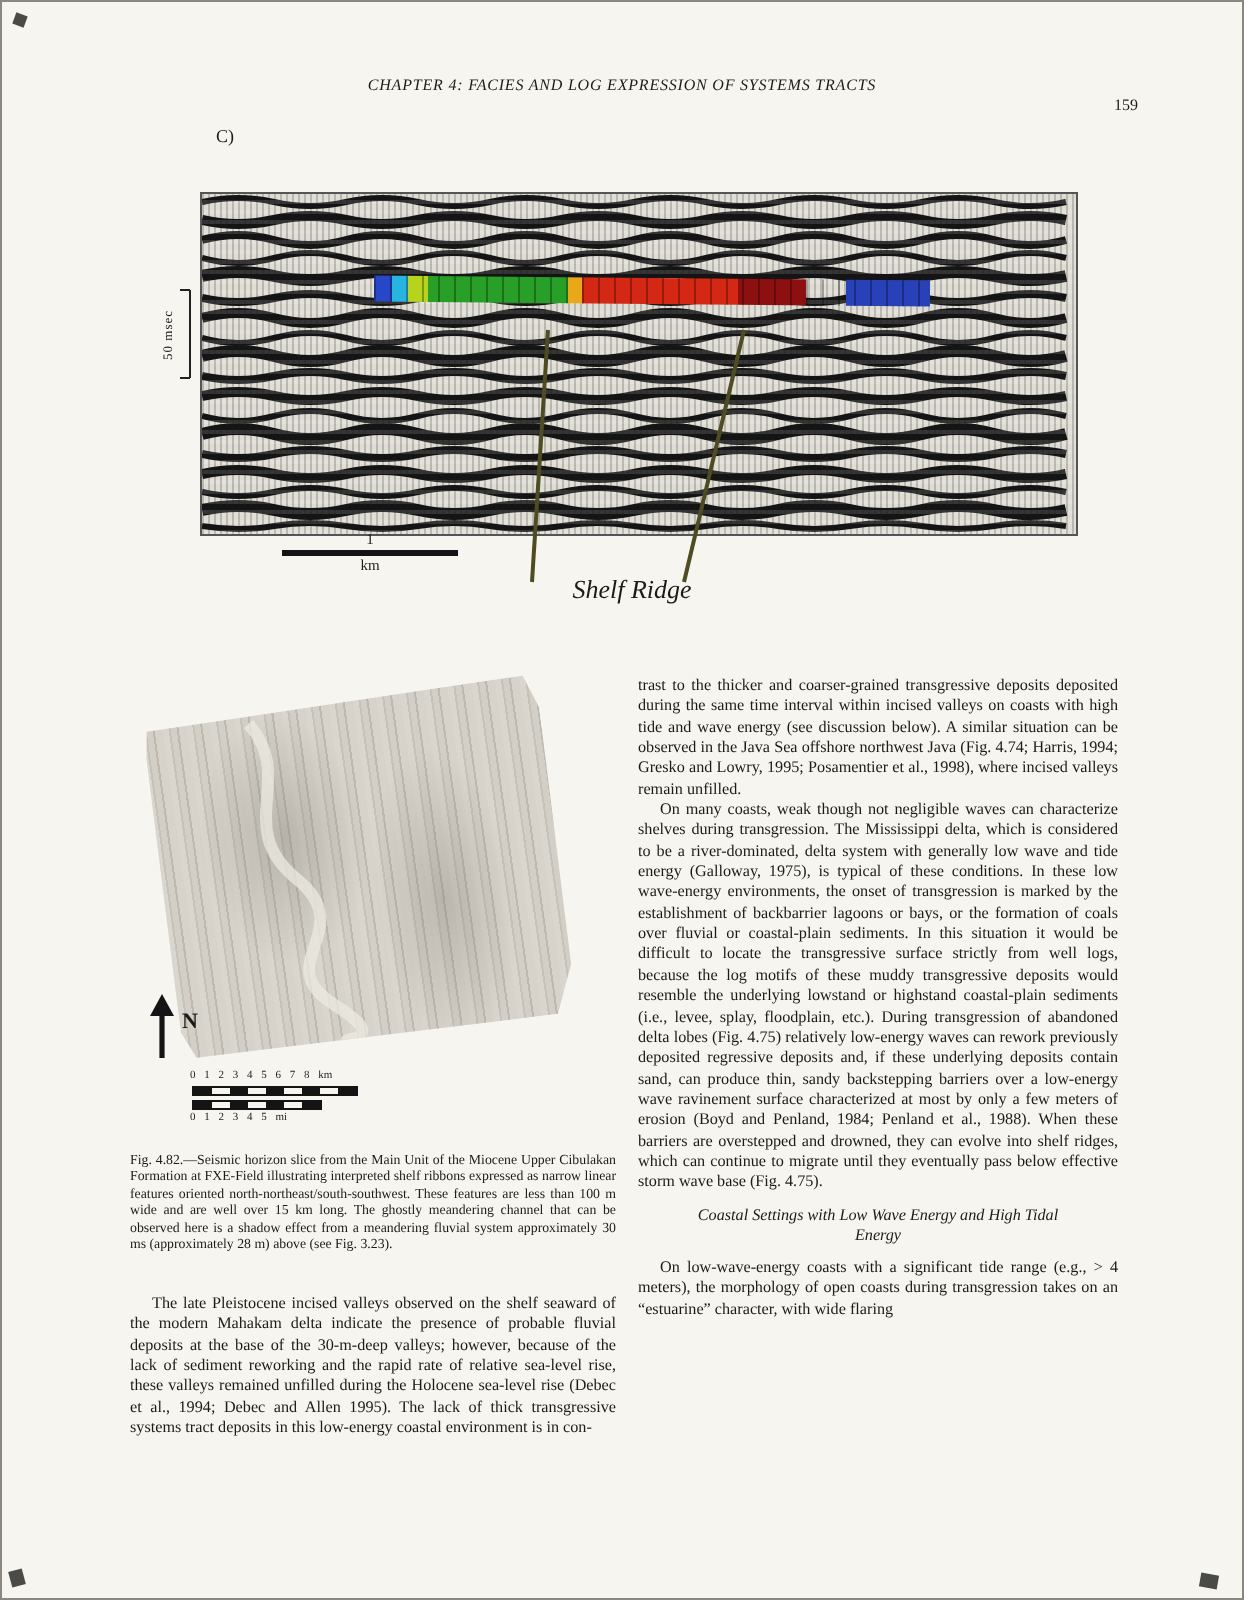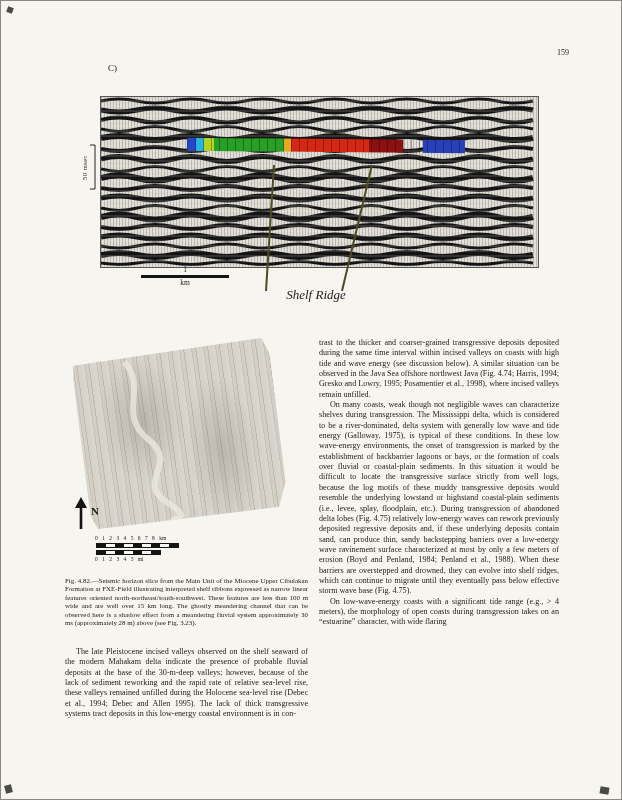--- a/index.html
+++ b/index.html
@@ -84,20 +84,21 @@
 </head>
 <body>
 
 <div class="page">
 
   <div class="cm cm-tl"></div>
   <div class="cm cm-bl"></div>
   <div class="cm cm-br"></div>
 
   <header class="running-head">
+    <span class="head-title">CHAPTER 4: FACIES AND LOG EXPRESSION OF SYSTEMS TRACTS</span>
     <span class="page-num">159</span>
   </header>
 
   <div class="fig-label">C)</div>
   <div class="dir dir-wnw">WNW</div>
   <div class="dir dir-ese">ESE</div>
 
   <div class="seismic">
     <svg class="waves" viewBox="0 0 437 170" preserveAspectRatio="none">
       <rect width="437" height="170" fill="#e0ddd5"></rect>
@@ -166,16 +167,17 @@
     <div class="ruler-nums">0 1 2 3 4 5 mi</div>
   </div>
 
   <p class="caption">Fig. 4.82.—Seismic horizon slice from the Main Unit of the Miocene Upper Cibulakan Formation at FXE-Field illustrating interpreted shelf ribbons expressed as narrow linear features oriented north-northeast/south-southwest. These features are less than 100 m wide and are well over 15 km long. The ghostly meandering channel that can be observed here is a shadow effect from a meandering fluvial system approximately 30 ms (approximately 28 m) above (see Fig. 3.23).</p>
 
   <p class="body indent left-para">The late Pleistocene incised valleys observed on the shelf seaward of the modern Mahakam delta indicate the presence of probable fluvial deposits at the base of the 30-m-deep valleys; however, because of the lack of sediment reworking and the rapid rate of relative sea-level rise, these valleys remained unfilled during the Holocene sea-level rise (Debec et al., 1994; Debec and Allen 1995). The lack of thick transgressive systems tract deposits in this low-energy coastal environment is in con-</p>
 
   <div class="right-col">
     <p class="body">trast to the thicker and coarser-grained transgressive deposits deposited during the same time interval within incised valleys on coasts with high tide and wave energy (see discussion below). A similar situation can be observed in the Java Sea offshore northwest Java (Fig. 4.74; Harris, 1994; Gresko and Lowry, 1995; Posamentier et al., 1998), where incised valleys remain unfilled.</p>
     <p class="body indent">On many coasts, weak though not negligible waves can characterize shelves during transgression. The Mississippi delta, which is considered to be a river-dominated, delta system with generally low wave and tide energy (Galloway, 1975), is typical of these conditions. In these low wave-energy environments, the onset of transgression is marked by the establishment of backbarrier lagoons or bays, or the formation of coals over fluvial or coastal-plain sediments. In this situation it would be difficult to locate the transgressive surface strictly from well logs, because the log motifs of these muddy transgressive deposits would resemble the underlying lowstand or highstand coastal-plain sediments (i.e., levee, splay, floodplain, etc.). During transgression of abandoned delta lobes (Fig. 4.75) relatively low-energy waves can rework previously deposited regressive deposits and, if these underlying deposits contain sand, can produce thin, sandy backstepping barriers over a low-energy wave ravinement surface characterized at most by only a few meters of erosion (Boyd and Penland, 1984; Penland et al., 1988). When these barriers are overstepped and drowned, they can evolve into shelf ridges, which can continue to migrate until they eventually pass below effective storm wave base (Fig. 4.75).</p>
+    <h3 class="subhead">Coastal Settings with Low Wave Energy and High Tidal Energy</h3>
     <p class="body indent">On low-wave-energy coasts with a significant tide range (e.g., &gt; 4 meters), the morphology of open coasts during transgression takes on an “estuarine” character, with wide flaring</p>
   </div>
 
 </div>
 
 </body></html>

